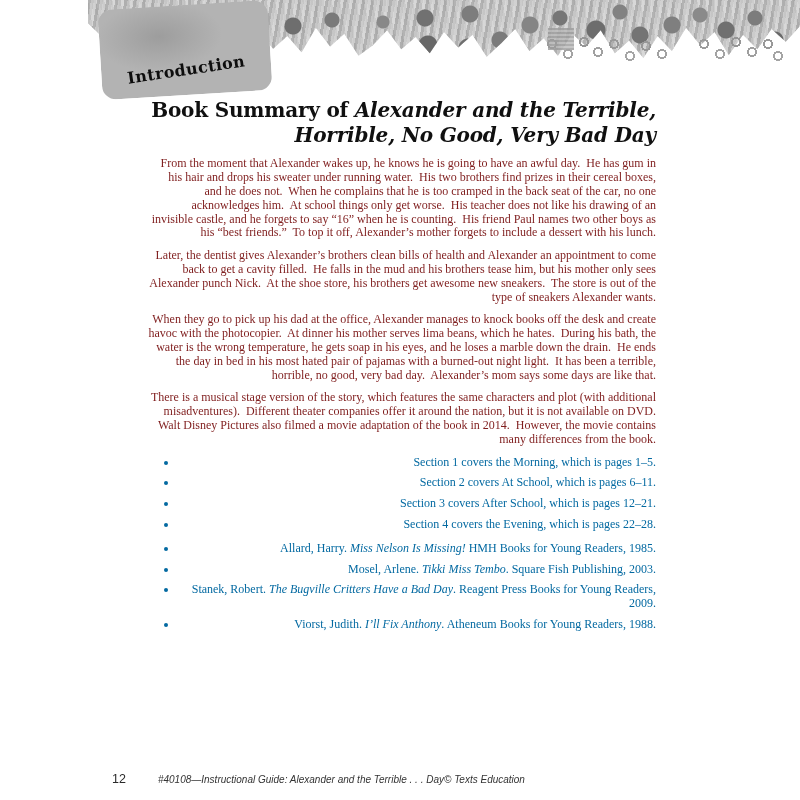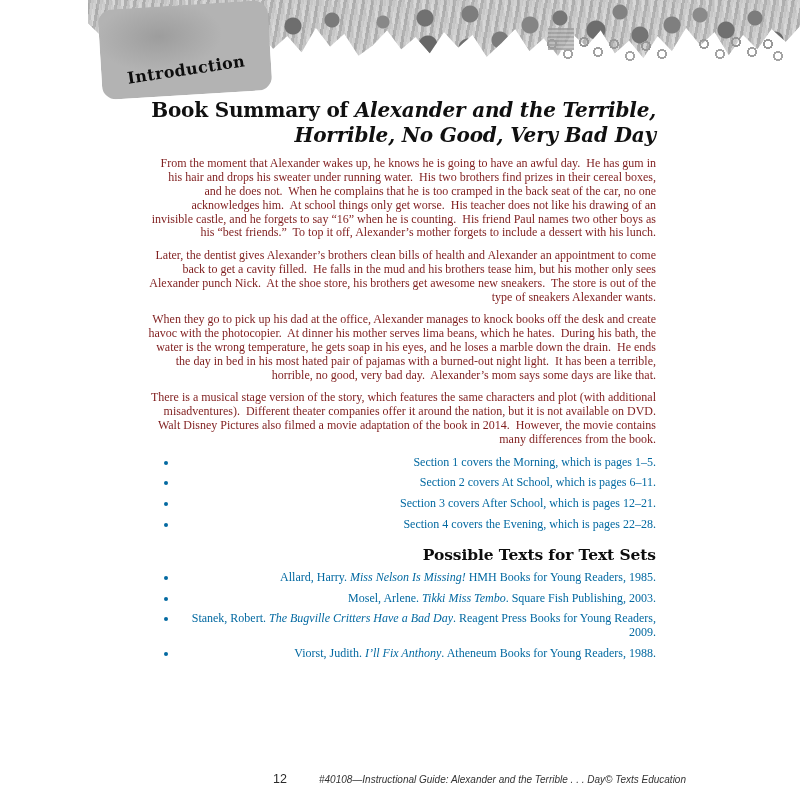--- a/index.html
+++ b/index.html
@@ -111,22 +111,22 @@
     margin:2px 0 10px 0;padding:0 0 0 30px;list-style:disc;
   }
   ul.blist li{
     font-size:12px;line-height:13.8px;margin:7px 0;
     white-space:pre-wrap;color:#0369a1;
   }
   ul.blist li em{font-style:italic;}
 
   
   .footer{
-    position:absolute;left:112px;right:114px;bottom:14px;
-    display:flex;justify-content:flex-end;align-items:baseline;
+    position:absolute;left:112px;right:98px;bottom:14px;
+    display:flex;justify-content:flex-start;align-items:baseline;
   }
   .footer-left{display:flex;align-items:baseline;gap:32px;}
   .page-num{
     font-family:"Liberation Sans", sans-serif;
     font-size:12.5px;color:#2a2a2a;
   }
   .footer-text{
     font-family:"Liberation Sans", sans-serif;
     font-style:italic;font-size:10px;color:#333333;
   }
@@ -153,21 +153,20 @@
     <p>When they go to pick up his dad at the office, Alexander manages to knock books off the desk and create havoc with the photocopier.  At dinner his mother serves lima beans, which he hates.  During his bath, the water is the wrong temperature, he gets soap in his eyes, and he loses a marble down the drain.  He ends the day in bed in his most hated pair of pajamas with a burned-out night light.  It has been a terrible, horrible, no good, very bad day.  Alexander’s mom says some days are like that.</p>
     <p>There is a musical stage version of the story, which features the same characters and plot (with additional misadventures).  Different theater companies offer it around the nation, but it is not available on DVD.  Walt Disney Pictures also filmed a movie adaptation of the book in 2014.  However, the movie contains many differences from the book.</p>
 
     <ul class="blist">
       <li>Section 1 covers the Morning, which is pages 1–5.</li>
       <li>Section 2 covers At School, which is pages 6–11.</li>
       <li>Section 3 covers After School, which is pages 12–21.</li>
       <li>Section 4 covers the Evening, which is pages 22–28.</li>
     </ul>
 
-    <h2 class="sec">Possible Texts for Text Sets</h2>
     <ul class="blist">
       <li><span>Allard, Harry. </span><em>Miss Nelson Is Missing!</em><span> HMH Books for Young Readers, 1985.</span></li>
       <li><span>Mosel, Arlene. </span><em>Tikki Miss Tembo</em><span>. Square Fish Publishing, 2003.</span></li>
       <li><span>Stanek, Robert. </span><em>The Bugville Critters Have a Bad Day</em><span>. Reagent Press Books for Young Readers, 2009.</span></li>
       <li><span>Viorst, Judith. </span><em>I’ll Fix Anthony</em><span>. Atheneum Books for Young Readers, 1988.</span></li>
     </ul>
   </div>
 
   <div class="footer">
     <div class="footer-left">

